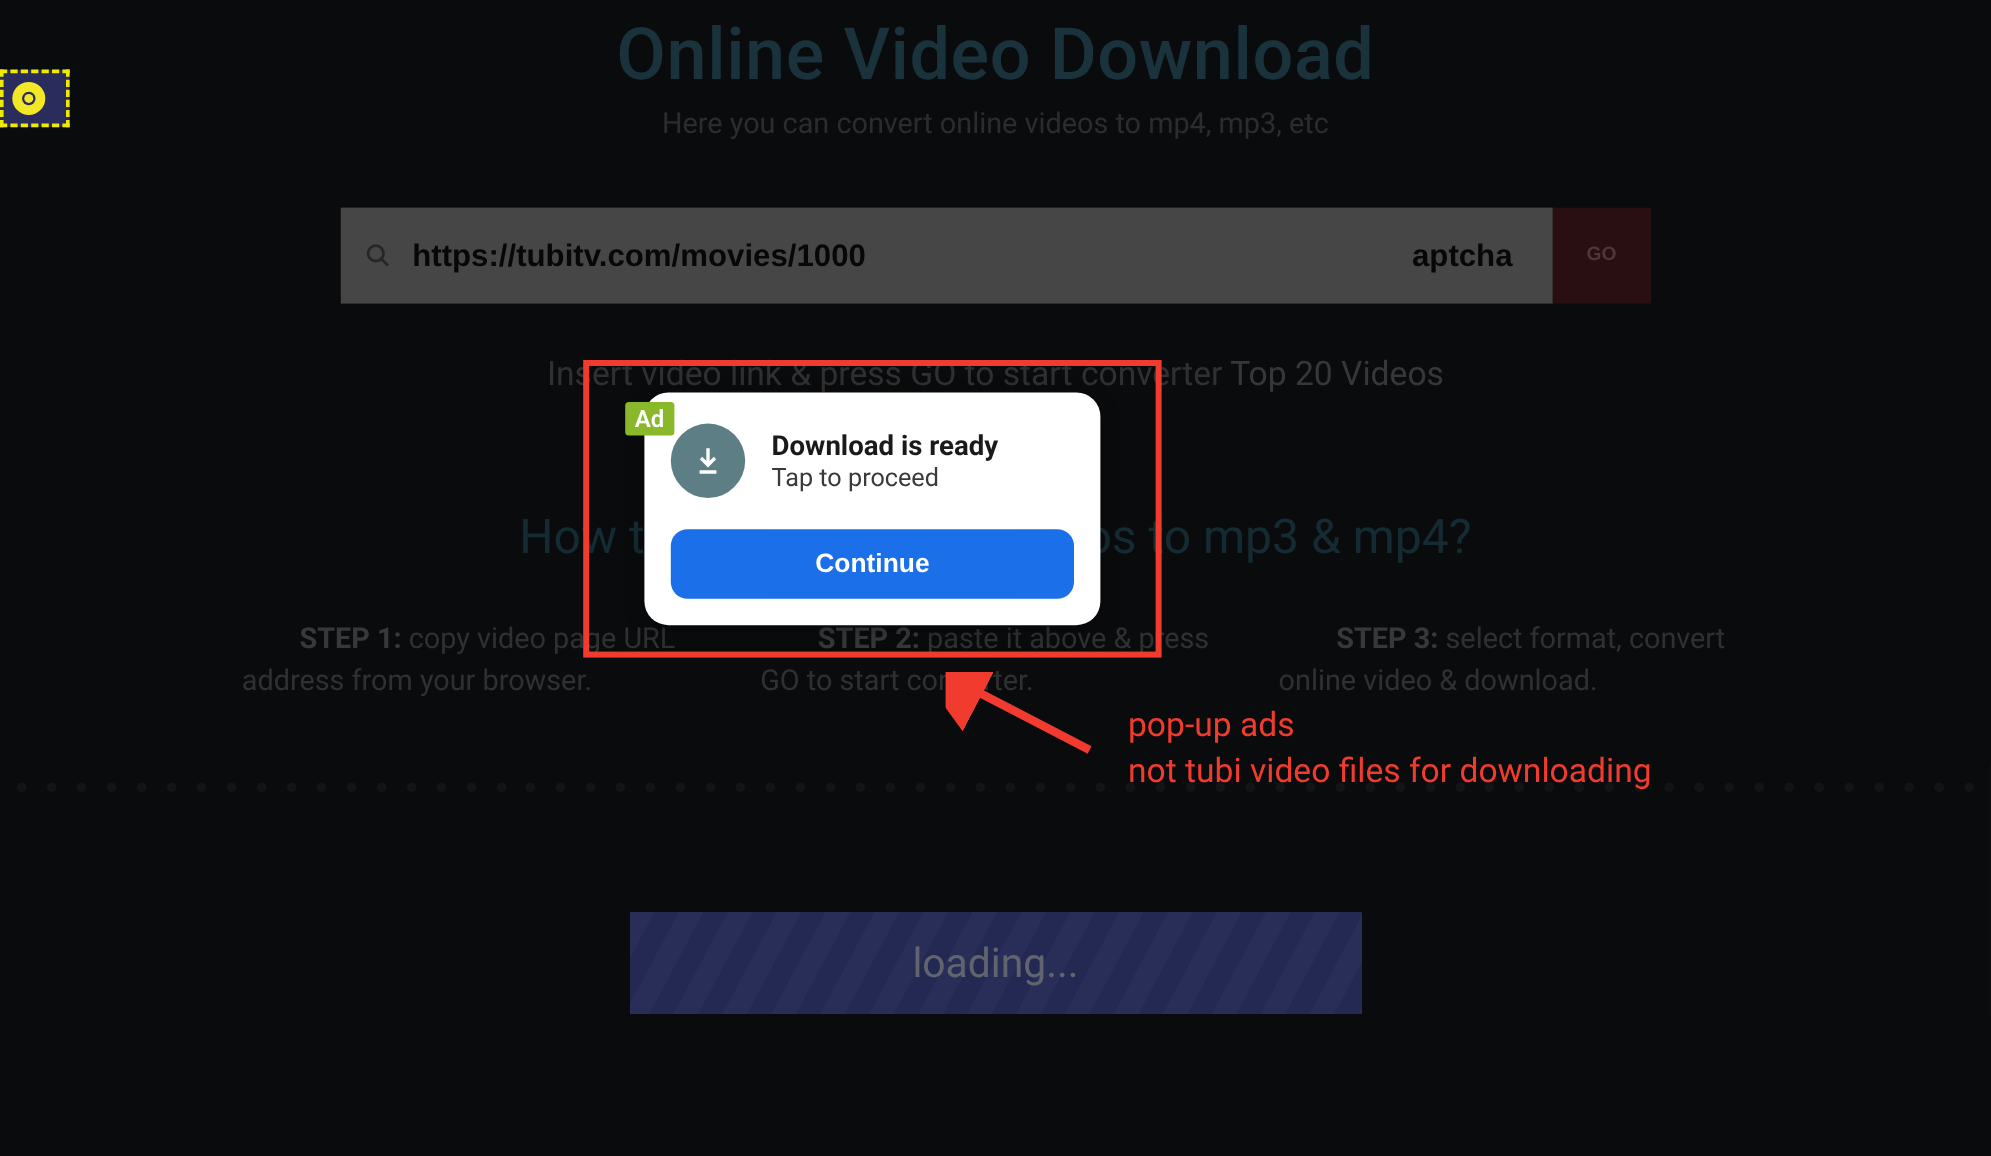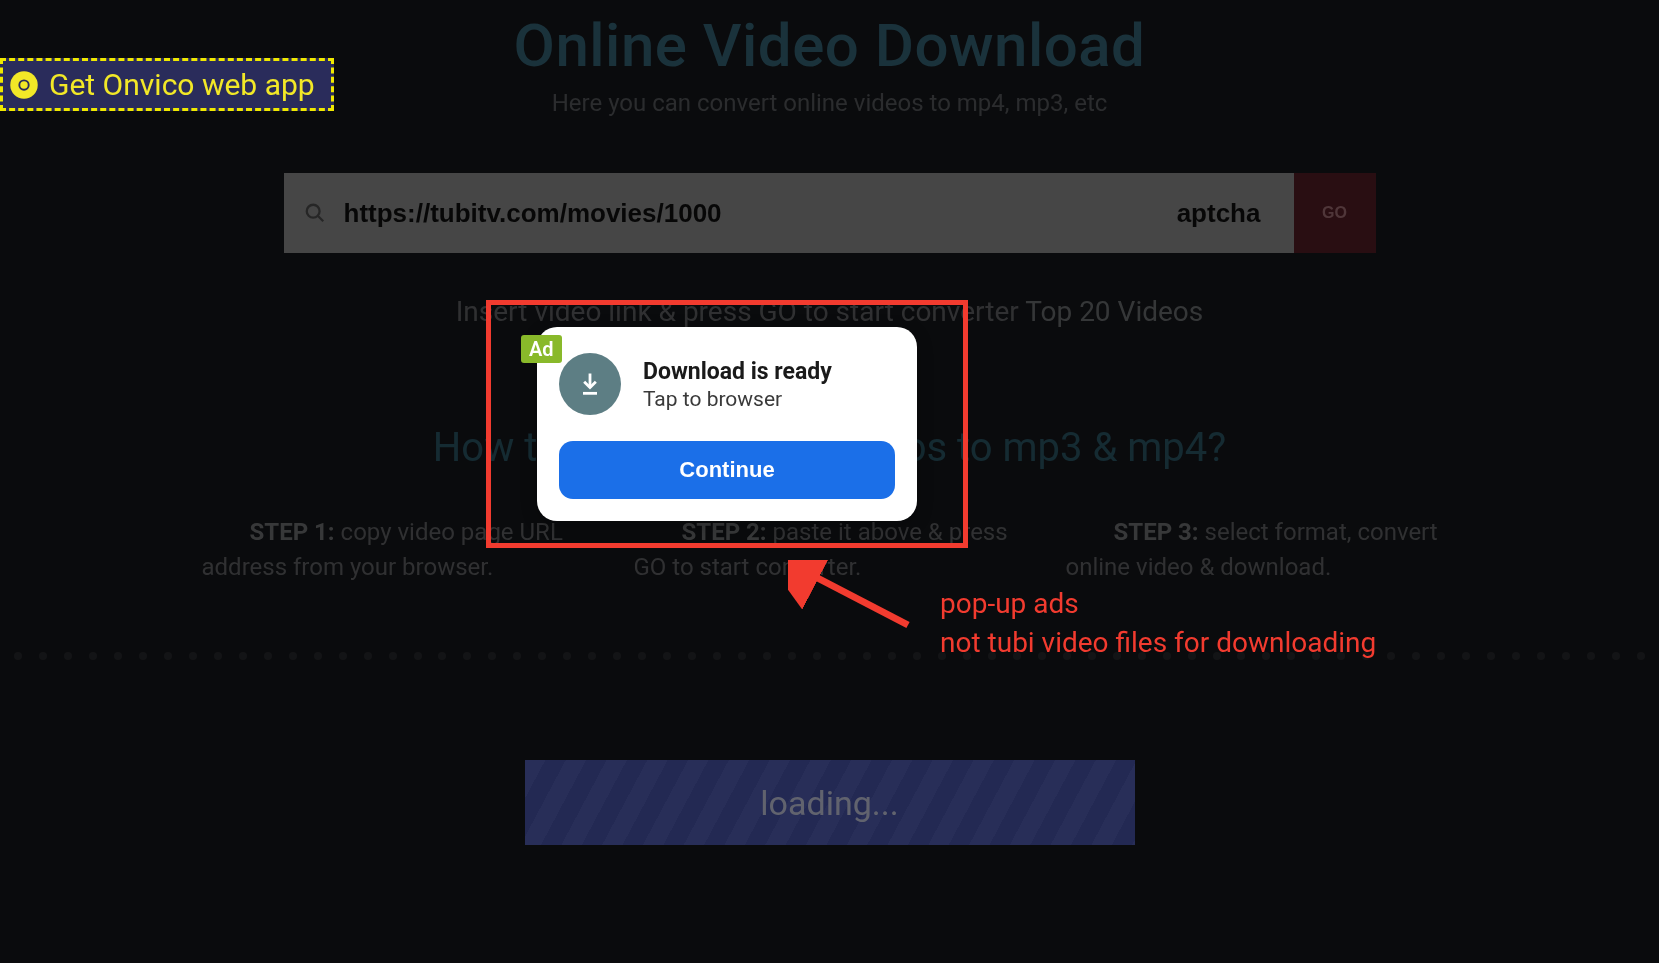--- a/index.html
+++ b/index.html
@@ -237,21 +237,20 @@
 </style>
 </head>
 <body>
 
 <div class="webapp-badge">
   <svg class="chrome-icon" viewBox="0 0 48 48">
     <circle cx="24" cy="24" r="22" fill="#f2e827"></circle>
     <circle cx="24" cy="24" r="9" fill="#2a2c5b"></circle>
     <circle cx="24" cy="24" r="6" fill="#f2e827"></circle>
   </svg>
-  <span>Get Onvico web app</span>
 </div>
 
 <div class="container">
   <h1 class="title">Online Video Download</h1>
   <div class="subtitle">Here you can convert online videos to mp4, mp3, etc</div>
 
   <div class="search-row">
     <div class="search-box">
       <svg width="22" height="22" viewBox="0 0 24 24" fill="none" stroke="#555" stroke-width="2.5">
         <circle cx="10" cy="10" r="7"></circle>
@@ -360,21 +359,21 @@
     <div class="popup-top">
       <div class="dl-circle">
         <svg width="28" height="28" viewBox="0 0 24 24" fill="none" stroke="#fff" stroke-width="2.4">
           <line x1="12" y1="3" x2="12" y2="15"></line>
           <polyline points="7,10 12,15 17,10"></polyline>
           <line x1="6" y1="20" x2="18" y2="20"></line>
         </svg>
       </div>
       <div class="popup-texts">
         <div class="t1">Download is ready</div>
-        <div class="t2">Tap to browser</div>
+        <div class="t2">Tap to proceed</div>
       </div>
     </div>
     <div class="popup-btns">
       <button class="btn-continue">Continue</button>
     </div>
   </div>
 </div>
 
 <svg class="annot-arrow" width="130" height="80">
   <defs>

